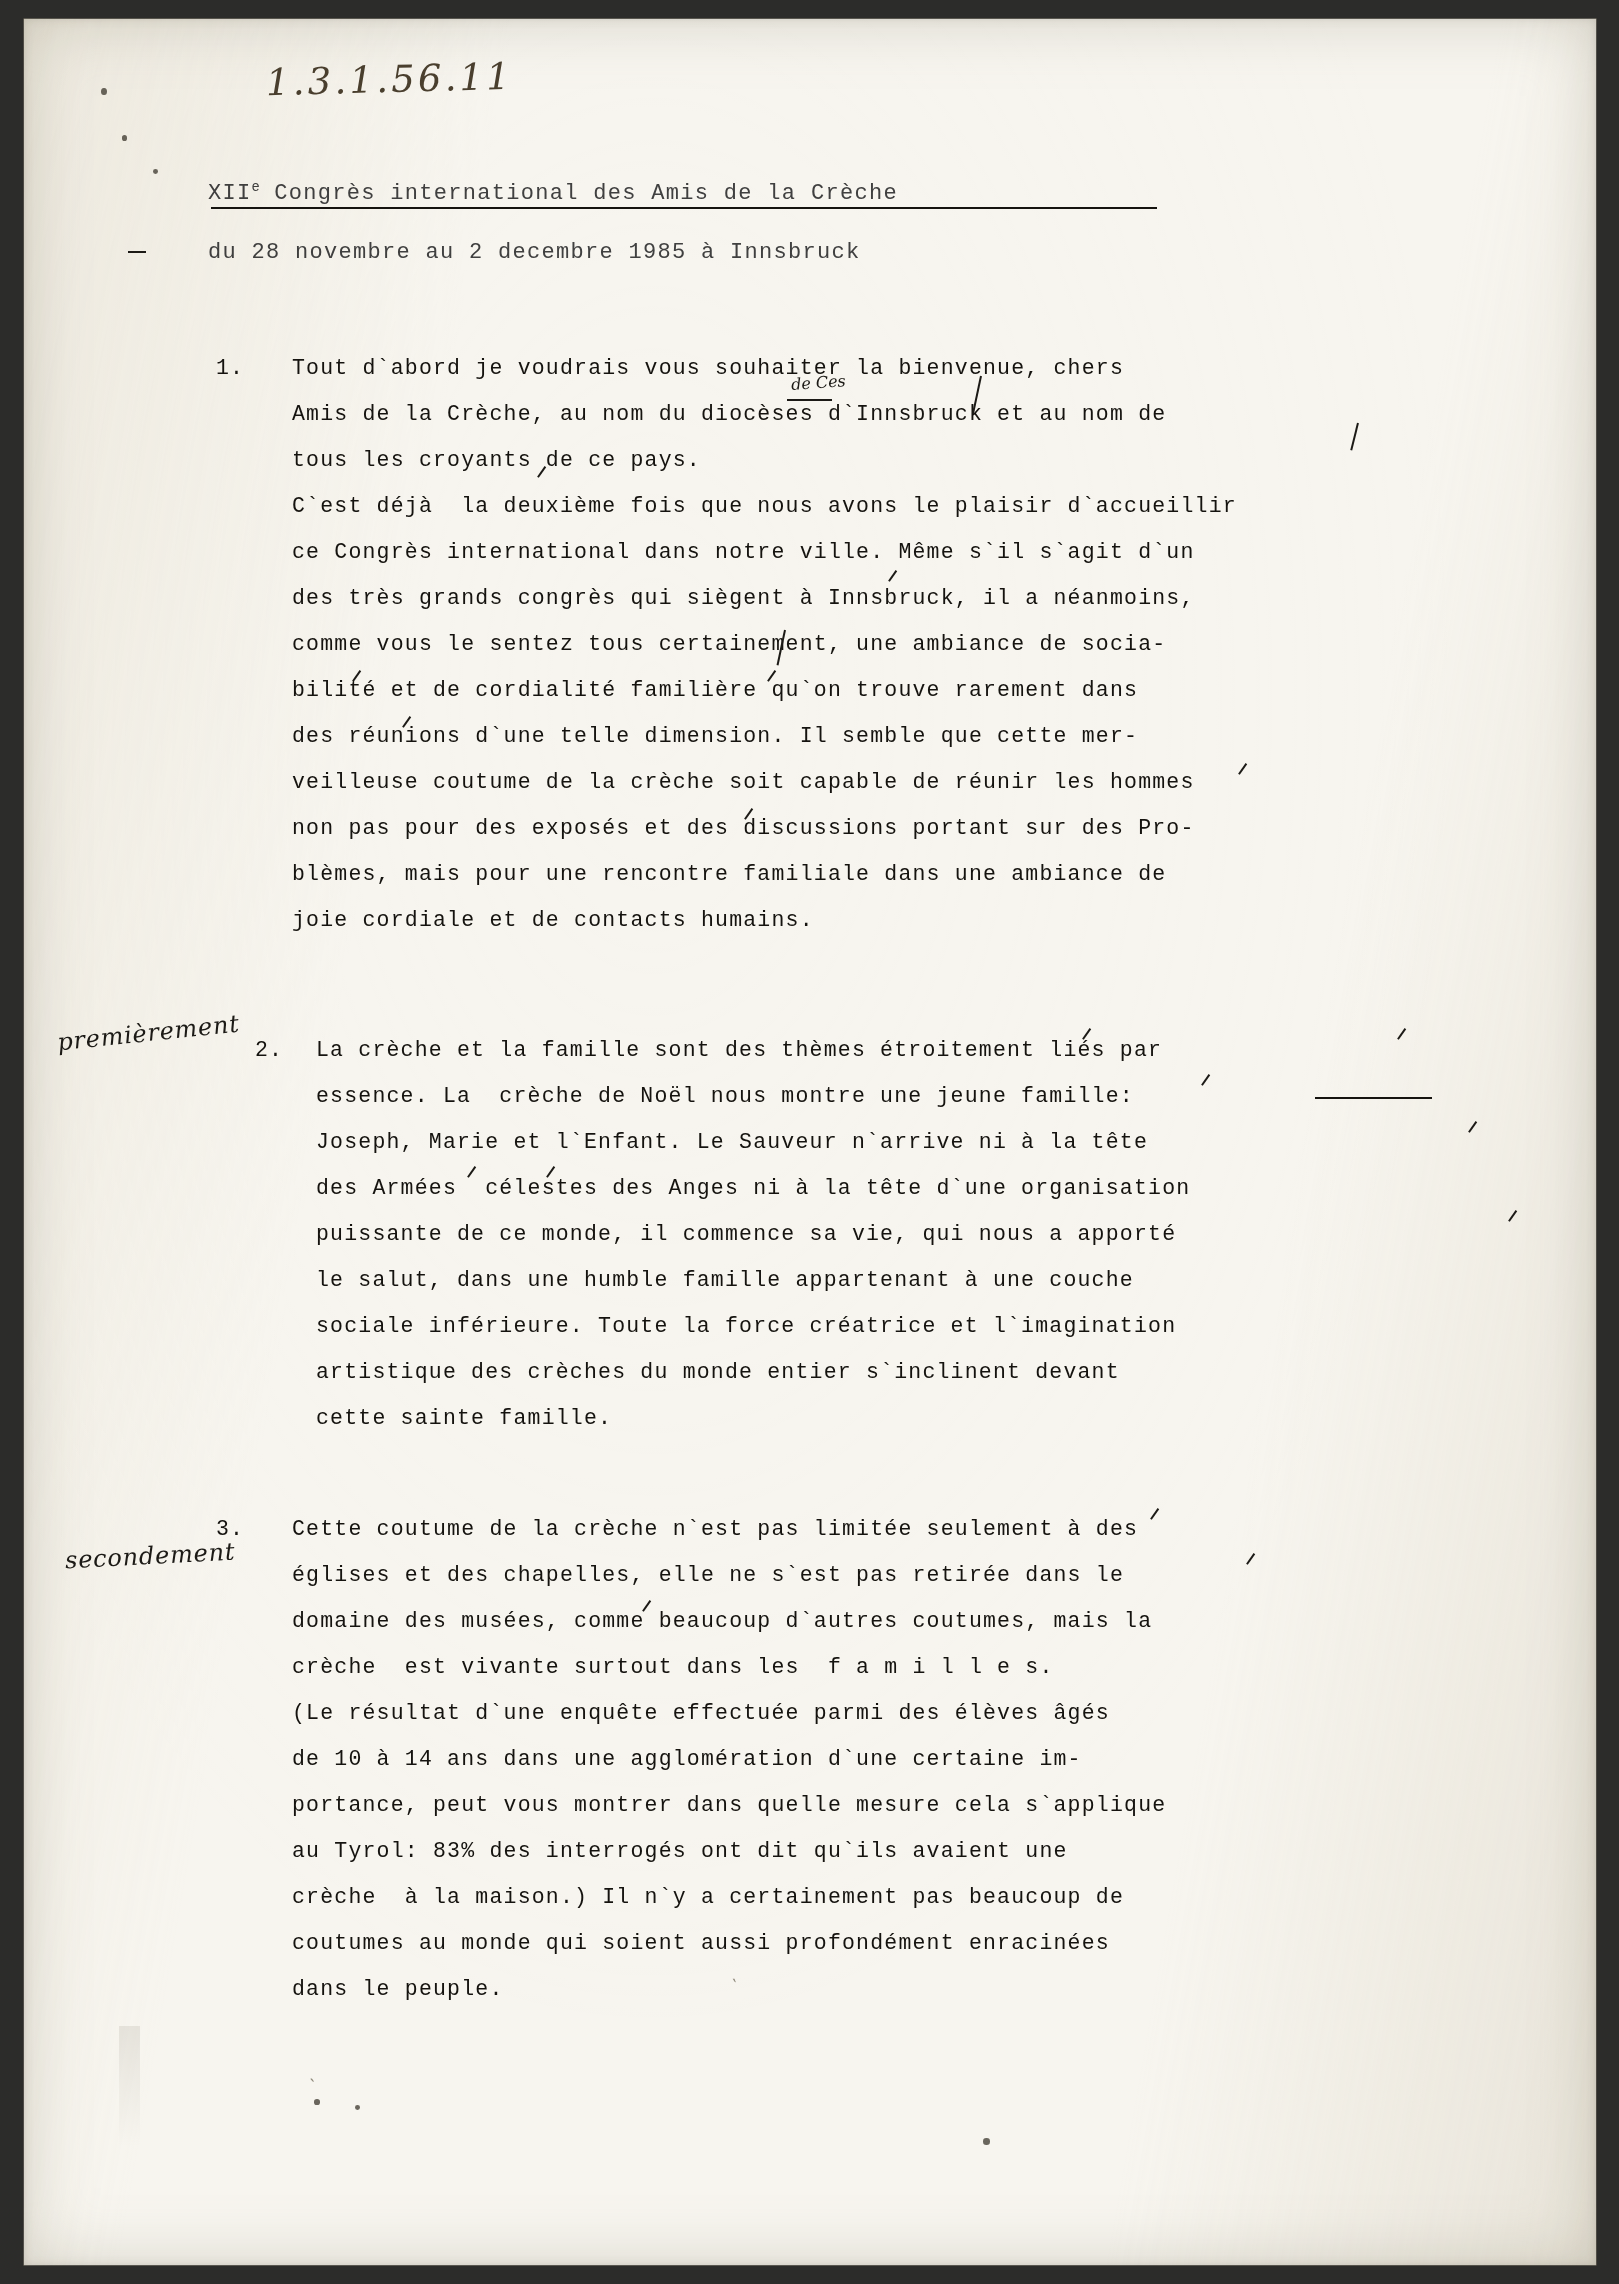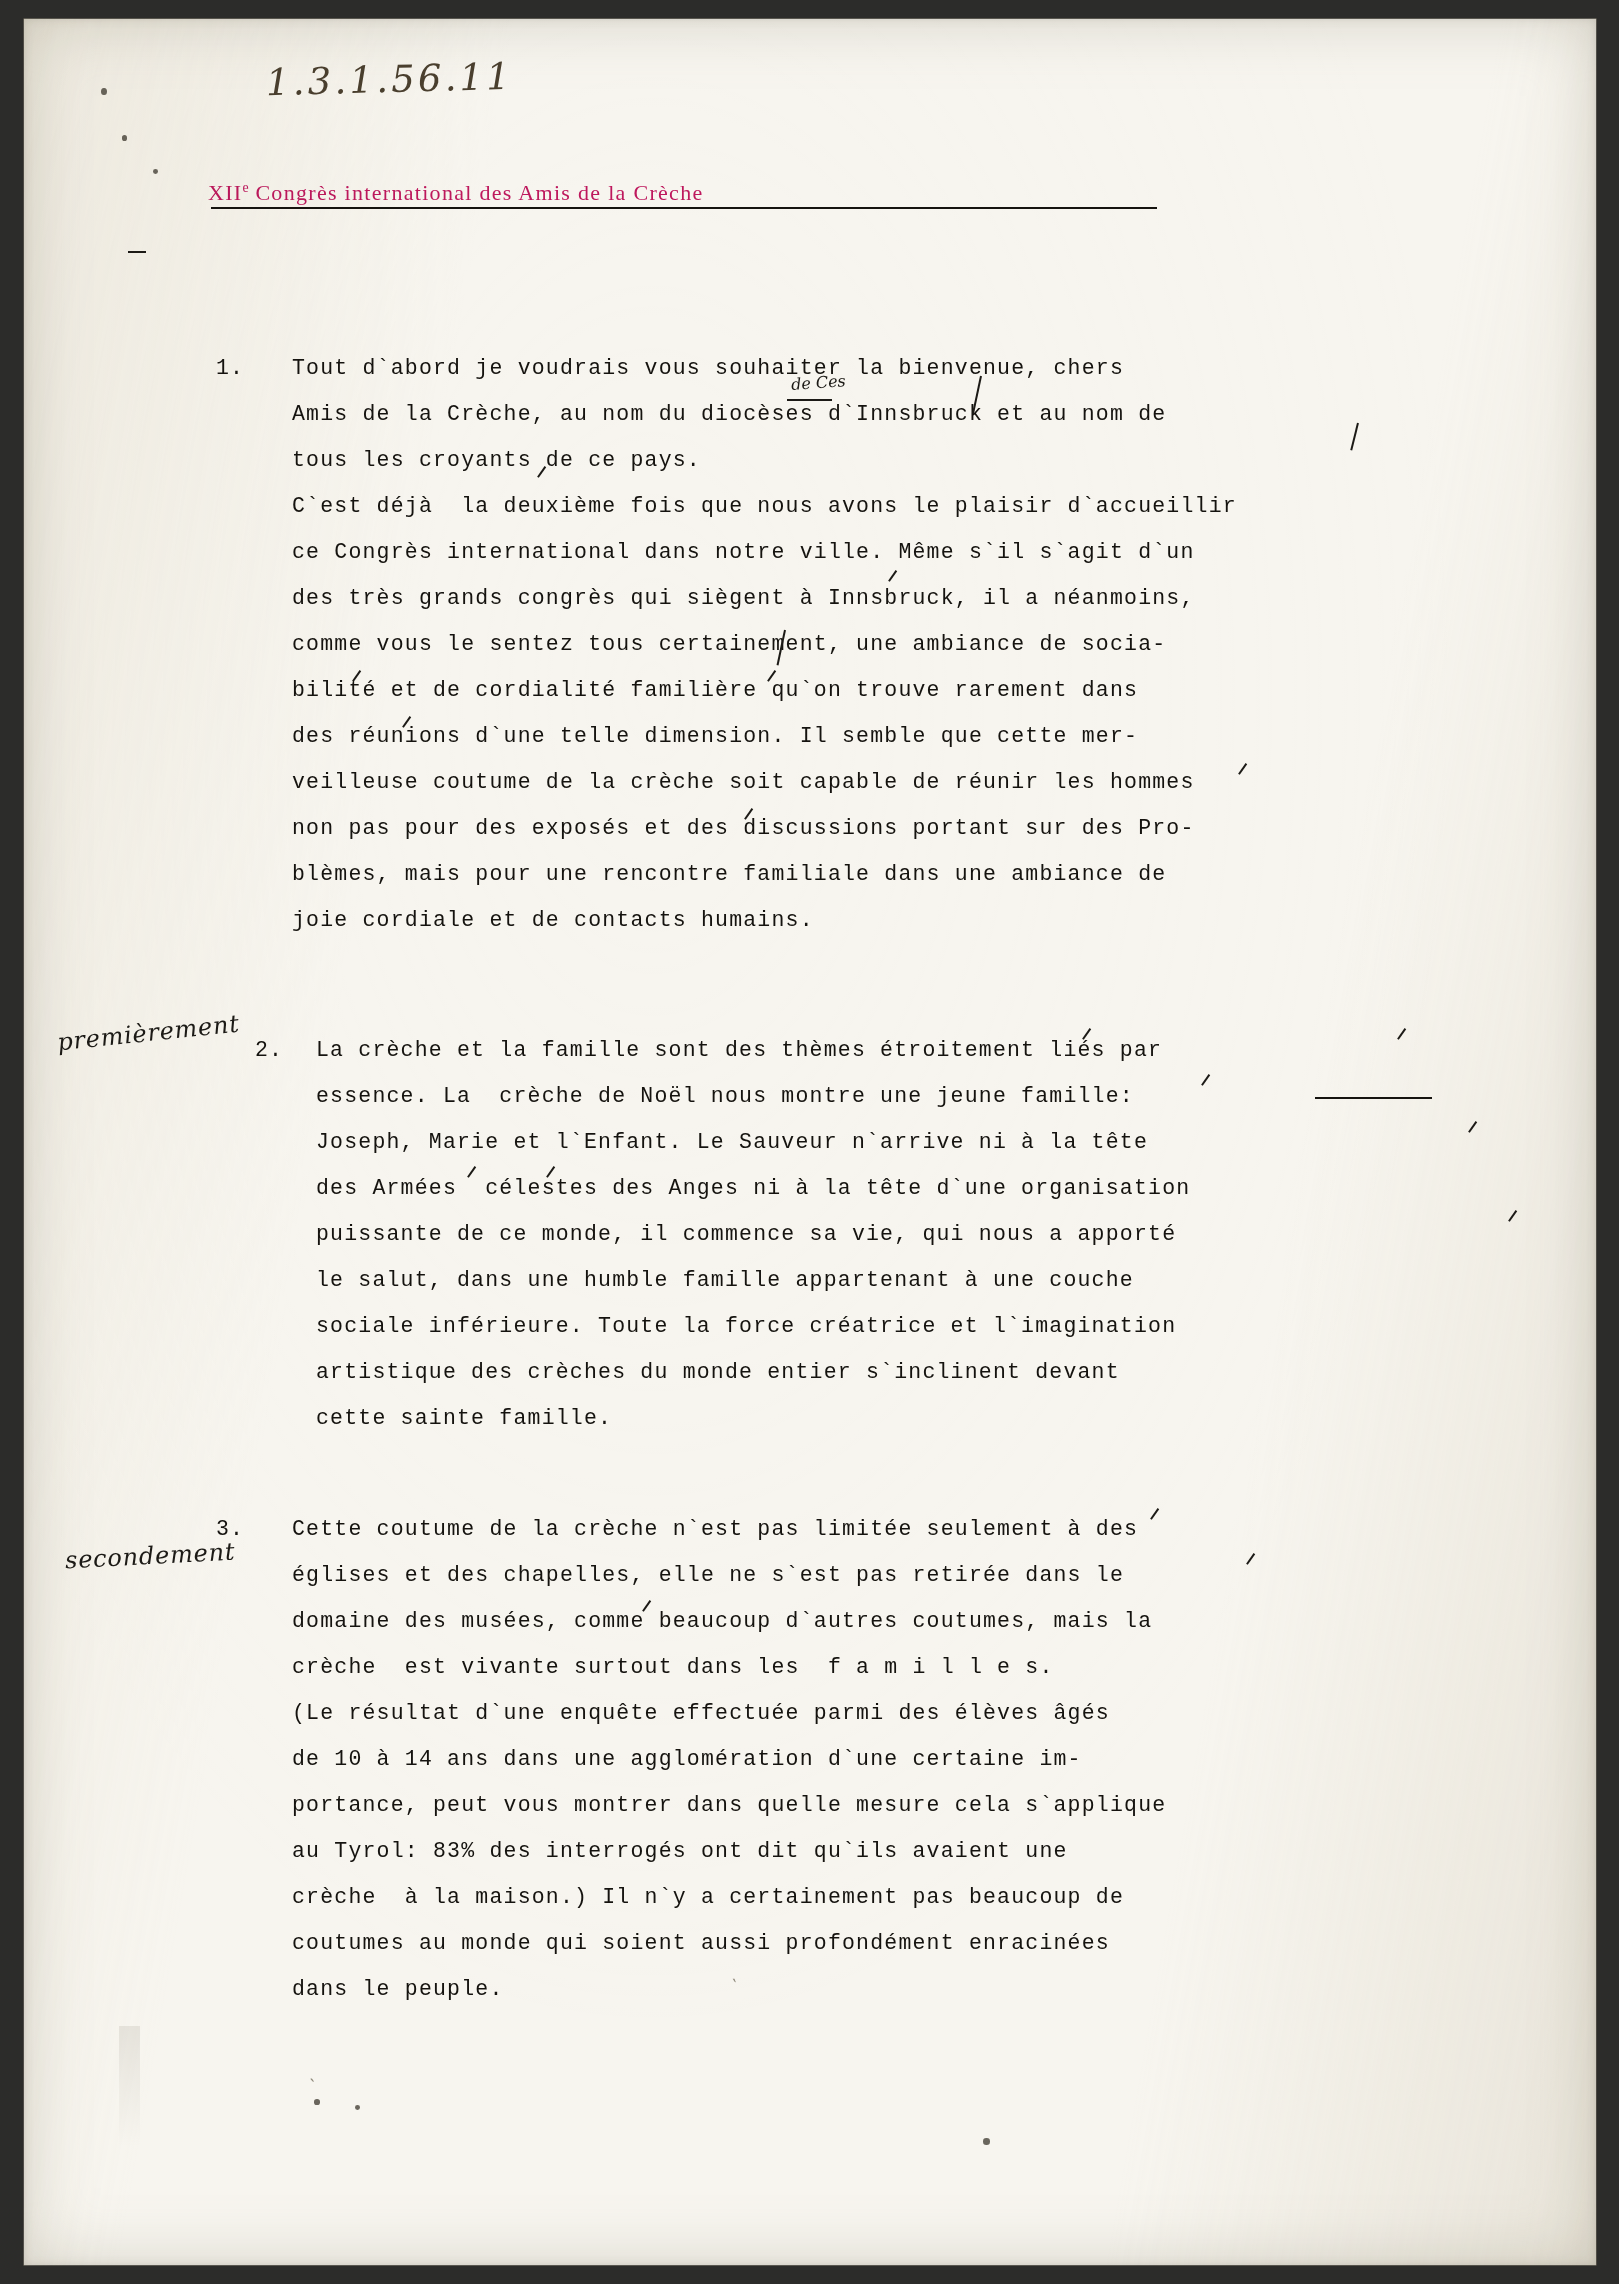--- a/index.html
+++ b/index.html
@@ -46,22 +46,22 @@
     content: "";
     position: absolute;
     inset: 0;
     pointer-events: none;
     box-shadow: inset 0 0 65px rgba(150,143,124,0.35), inset 0 0 9.7px rgba(120,112,96,0.25);
   }
 
   .txt {
     position: absolute;
     white-space: pre;
-    color: #be185d;
-    font-family: Liberation Serif, serif;
+    color: #404040;
+    font-family: Liberation Mono, monospace;
     letter-spacing: 0.4px;
   }
 
   
   #archive-no {
     position: absolute;
     left: 243px;
     top: 40px;
     font-family: "DejaVu Serif", serif;
     font-size: 37px;
@@ -224,20 +224,21 @@
     <div id="archive-no" class="hand">1.3.1.56.11</div>
 
     <div class="speck" style="left:78px;top:70px;width:5.7px;height:7.3px;"></div>
     <div class="speck" style="left:99px;top:117px;width:4.9px;height:5.7px;"></div>
     <div class="speck" style="left:130px;top:151px;width:4.9px;height:4.9px;"></div>
     <div class="strike" style="left:105px;top:233px;width:18px;"></div>
 
     <div class="txt" id="title-line1"><span>XII</span><sup class="sup">e</sup><span> Congrès international des Amis de la Crèche</span></div>
     <div id="ul-title"></div>
 
+    <div class="txt" id="title-line2">du 28 novembre au 2 decembre 1985 à Innsbruck</div>
 
     <div class="num" id="n1">1.</div>
     <div class="para" id="p1">Tout d`abord je voudrais vous souhaiter la bienvenue, chers
 Amis de la Crèche, au nom du diocèses d`Innsbruck et au nom de
 tous les croyants de ce pays.
 C`est déjà  la deuxième fois que nous avons le plaisir d`accueillir
 ce Congrès international dans notre ville. Même s`il s`agit d`un
 des très grands congrès qui siègent à Innsbruck, il a néanmoins,
 comme vous le sentez tous certainement, une ambiance de socia-
 bilité et de cordialité familière qu`on trouve rarement dans

